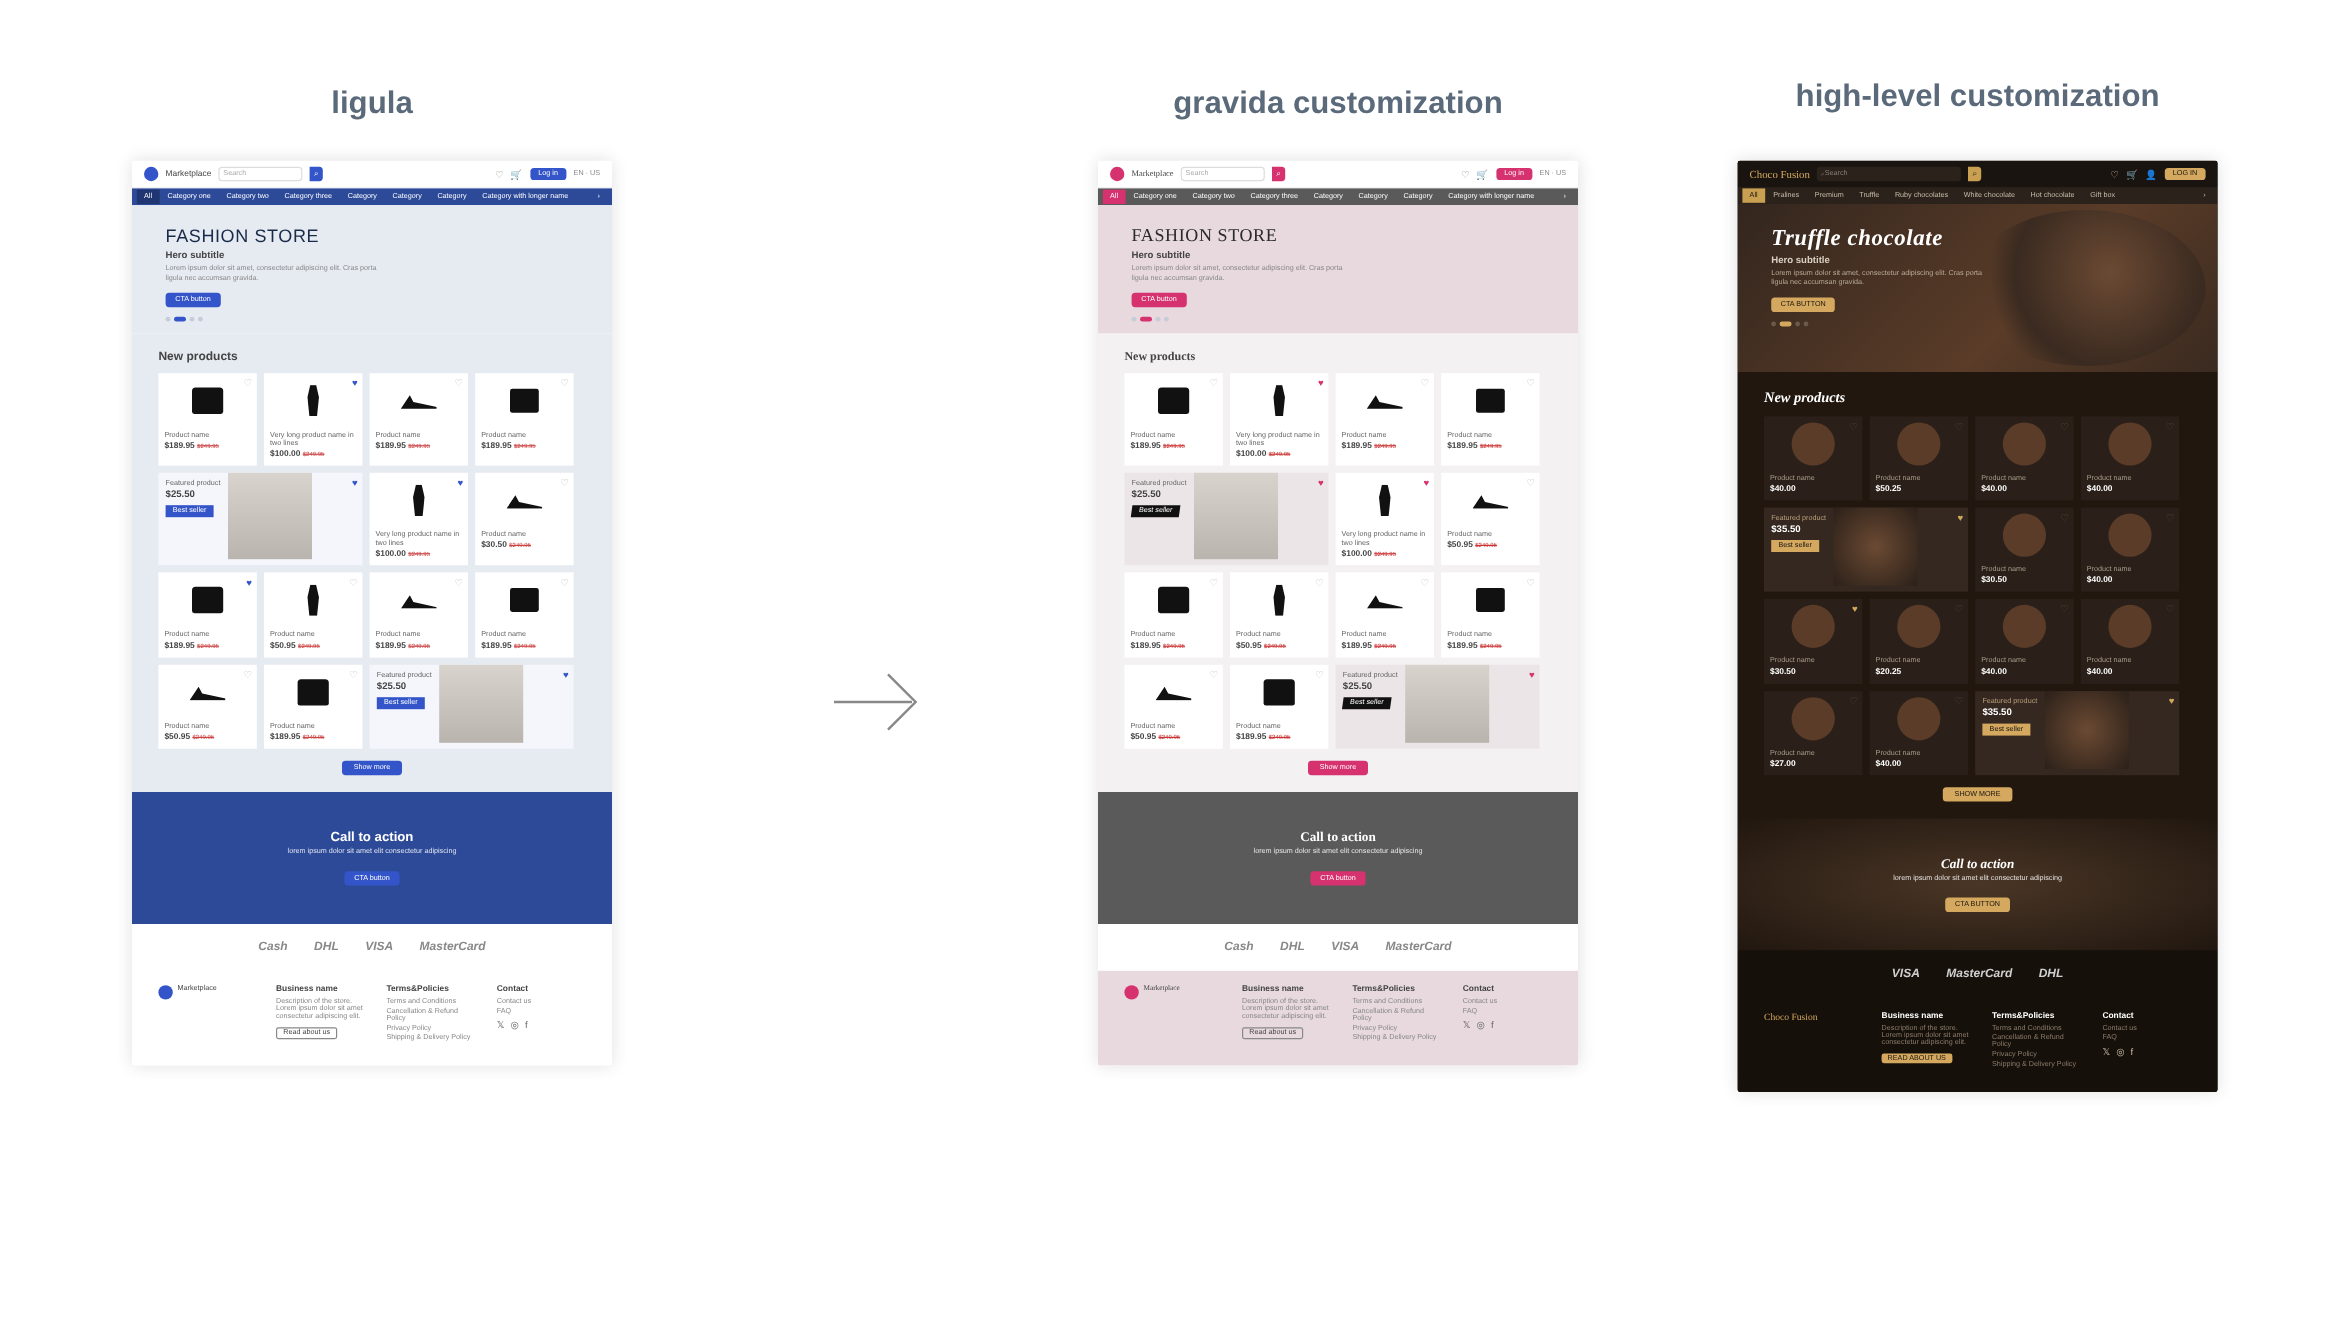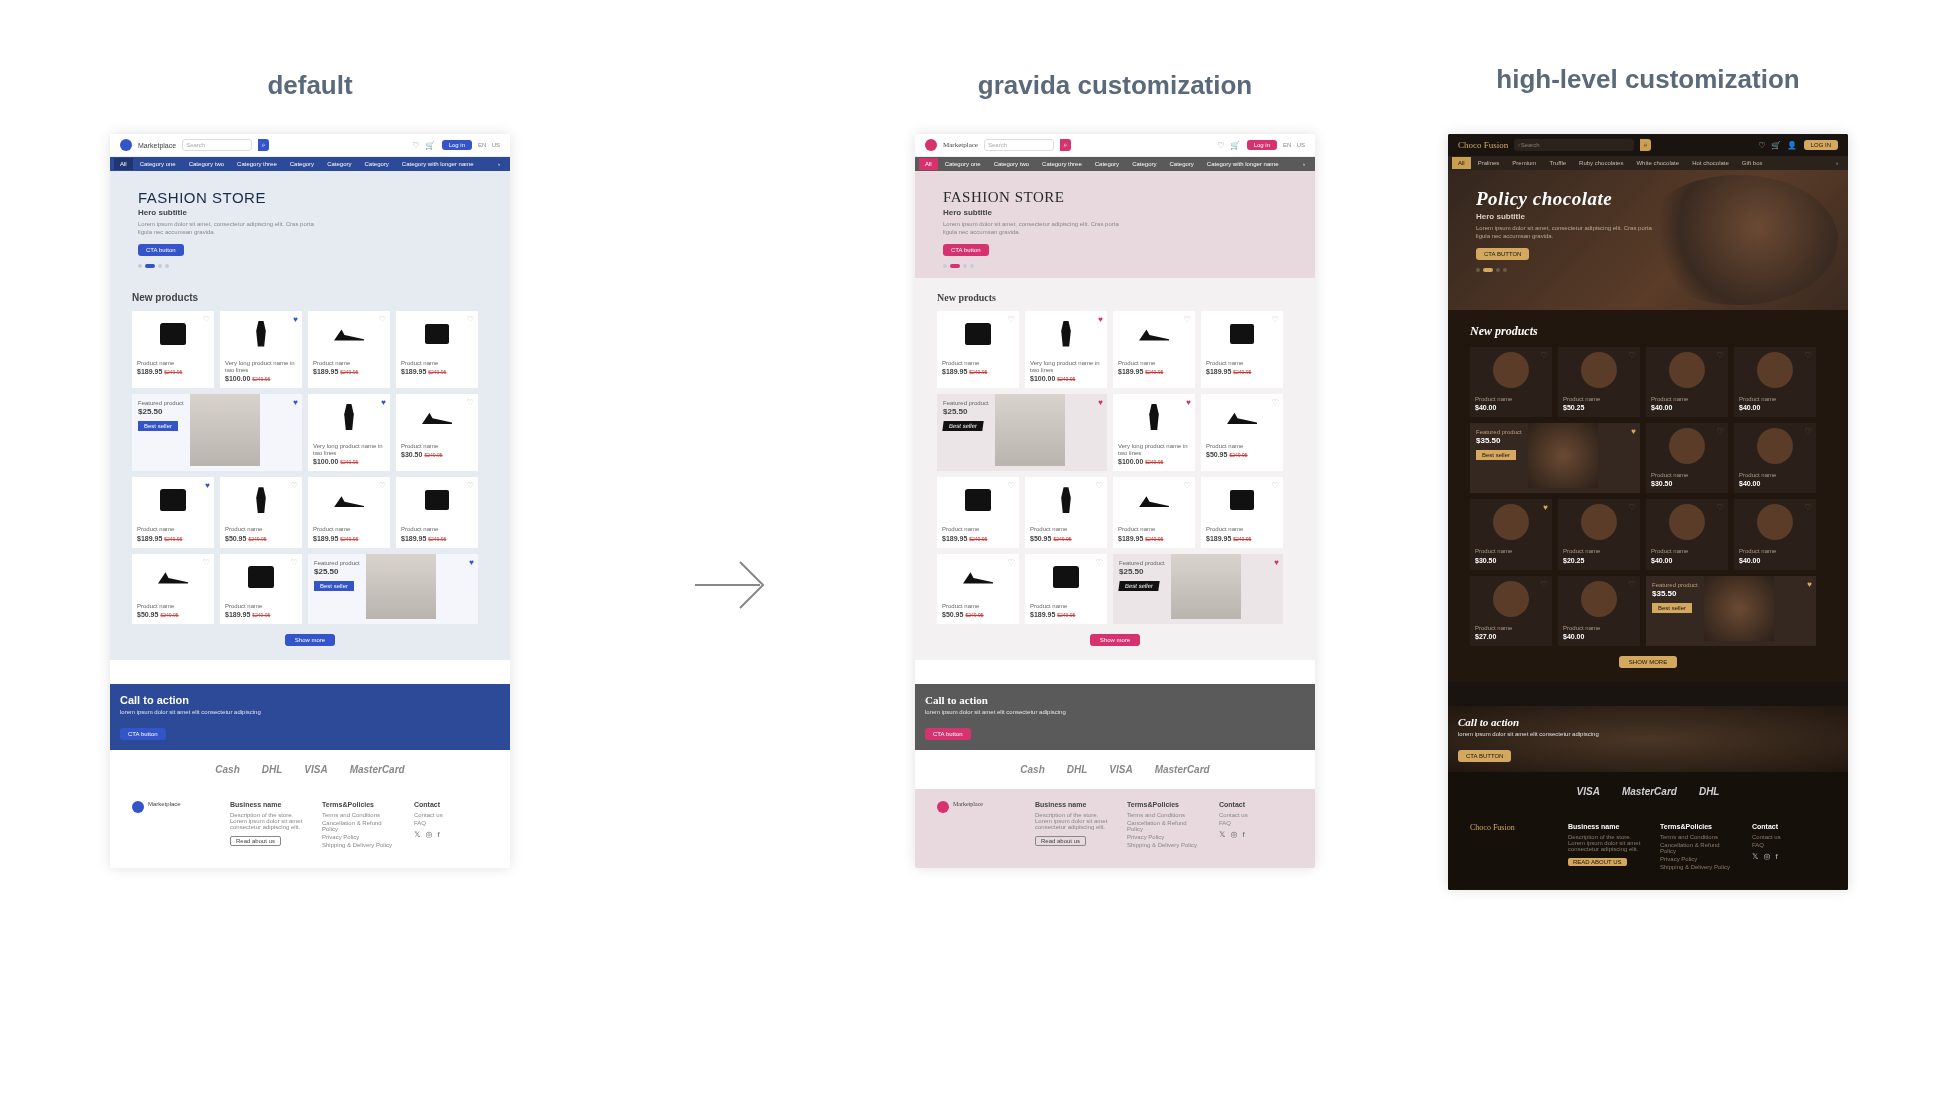--- a/index.html
+++ b/index.html
@@ -107,21 +107,21 @@
   .m-mod .badge{background:#111;transform:skewX(-8deg);}
   .m-hi .badge{background:#d4a95f;color:#1a1410;}
   .feat-img{width:70px;background:linear-gradient(180deg,#d8d3cc,#b9b4ae);}
   .m-hi .feat-img{background:radial-gradient(circle,#6b4a33,#2b2019);}
 
   .more{display:block;margin:10px auto 0;padding:3px 10px;font-size:6px;border-radius:3px;color:#fff;width:fit-content;}
   .m-def .more{background:#3355c9;}
   .m-mod .more{background:#d6326f;}
   .m-hi .more{background:#d4a95f;color:#1a1410;}
 
-  .c2a{padding:10px;text-align:left;color:#fff;margin-top:24px;}
+  .c2a{padding:32px;text-align:center;color:#fff;}
   .m-def .c2a{background:#2d4a99;}
   .m-mod .c2a{background:#5a5a5a;}
   .m-hi .c2a{background:radial-gradient(ellipse at center,#4a3626,#21170f);}
   .c2a .tt{font-size:11px;font-weight:700;}
   .m-mod .c2a .tt{font-family:Georgia,serif;}
   .m-hi .c2a .tt{font-family:cursive;font-style:italic;}
   .c2a .ss{font-size:6px;margin:3px 0 6px;opacity:.85;}
   .c2a .cta{background:#3355c9;}
   .m-mod .c2a .cta{background:#d6326f;}
   .m-hi .c2a .cta{background:#d4a95f;color:#1a1410;}
@@ -141,21 +141,21 @@
   .ftr .ln{color:#888;margin:2px 0;}
   .m-hi .ftr .ln{color:#8a7c6a;}
   .ftr .ab{display:inline-block;border:1px solid #888;padding:1px 5px;border-radius:2px;margin-top:4px;}
   .m-hi .ftr .ab{background:#d4a95f;border:none;color:#1a1410;}
   .soc{display:flex;gap:5px;margin-top:4px;font-size:8px;color:#666;}
   .m-hi .soc{color:#c9bba8;}
 </style>
 </head>
 <body>
 
-<div class="label label-def">default</div>
+<div class="label label-def">ligula</div>
 <div class="label label-mod">gravida customization</div>
 <div class="label label-hi">high-level customization</div>
 
 <div class="arrow">
   <svg viewBox="0 0 80 70" fill="none" stroke="#888" stroke-width="2">
     <path d="M5 35 H70 M50 12 L73 35 L50 58"></path>
   </svg>
 </div>
 
 <div class="mock m-def">
@@ -549,21 +549,21 @@
     <span class="ni">Pralines</span>
     <span class="ni">Premium</span>
     <span class="ni">Truffle</span>
     <span class="ni">Ruby chocolates</span>
     <span class="ni">White chocolate</span>
     <span class="ni">Hot chocolate</span>
     <span class="ni">Gift box</span>
     <span class="chev">›</span>
   </div>
   <div class="hero">
-    <h1>Policy chocolate</h1>
+    <h1>Truffle chocolate</h1>
     <div class="sub">Hero subtitle</div>
     <div class="lorem">Lorem ipsum dolor sit amet, consectetur adipiscing elit. Cras porta ligula nec accumsan gravida.</div>
     <span class="cta">CTA BUTTON</span>
     <div class="dots">
         <span></span>
         <span class="on"></span>
         <span></span>
         <span></span>
       </div>
   </div>

